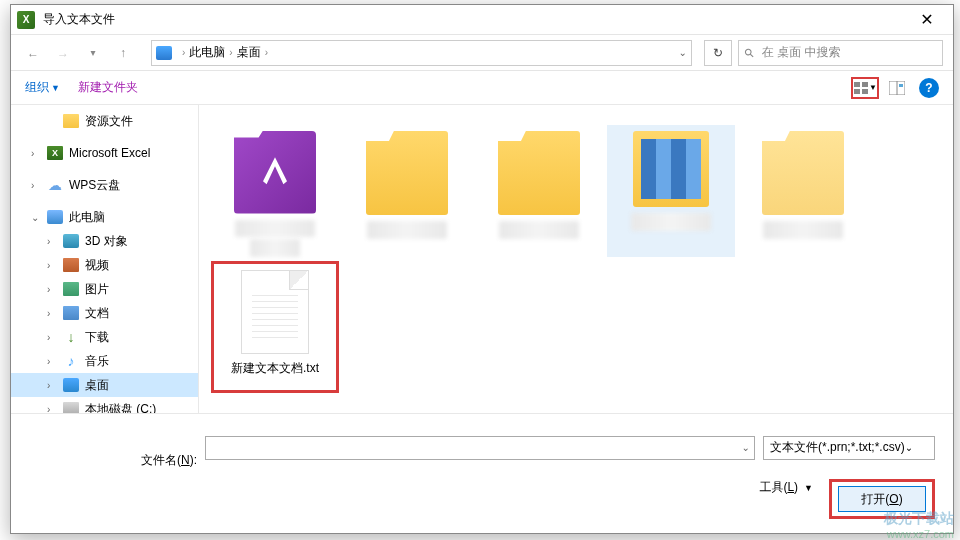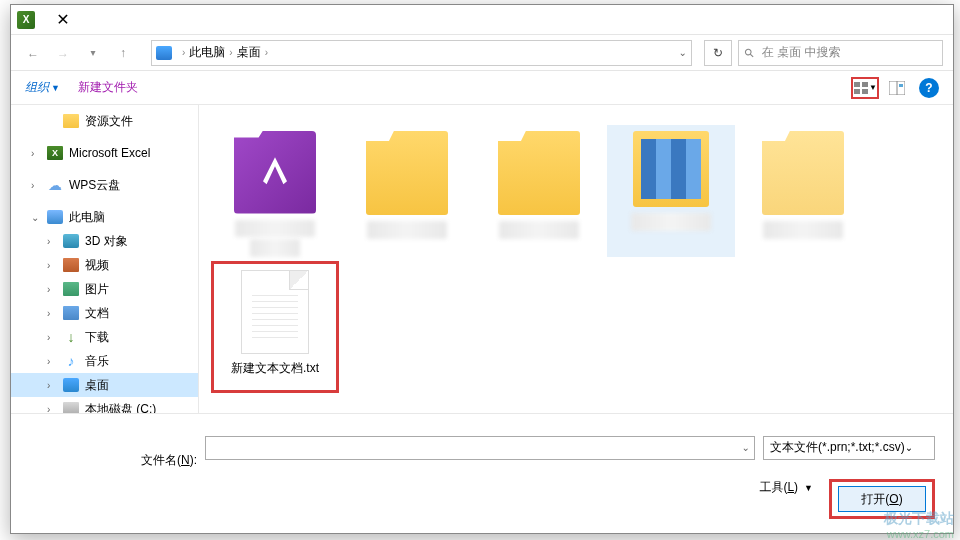--- a/index.html
+++ b/index.html
@@ -13,21 +13,21 @@
 .navbar { height: 36px; display: flex; align-items: center; padding: 0 10px; gap: 6px; border-bottom: 1px solid #e5e5e5; }
 .nav-btn { width: 24px; height: 24px; display: inline-flex; align-items: center; justify-content: center; color: #888; }
 .nav-btn.forward { color: #ccc; }
 .path-box { flex: 1; height: 26px; border: 1px solid #ccc; display: flex; align-items: center; padding: 0 4px; margin: 0 6px 0 10px; }
 .path-box .pc-icon { width: 16px; height: 14px; background: linear-gradient(#4aa8ff,#2a7ad0); border-radius: 2px; margin-right: 6px; }
 .path-box .sep { margin: 0 4px; color: #888; font-size: 10px; }
 .path-box .dropdown-arrow { margin-left: auto; color: #666; font-size: 10px; }
 .refresh-btn { width: 28px; height: 26px; border: 1px solid #ccc; display: inline-flex; align-items: center; justify-content: center; color: #444; }
 .search-box { width: 205px; height: 26px; border: 1px solid #ccc; display: flex; align-items: center; padding: 0 6px; color: #888; gap: 8px; }
 .toolbar { height: 34px; display: flex; align-items: center; padding: 0 14px; border-bottom: 1px solid #e8e8e8; }
-.toolbar .org { color: #0066cc; margin-right: 18px; font-style: italic; }
+.toolbar .org { color: #0066cc; margin-right: 18px; }
 .toolbar .org .arr { font-size: 9px; margin-left: 2px; }
 .toolbar .newf { color: #a21caf; }
 .toolbar .spacer { flex: 1; }
 .toolbar .vbtn { width: 28px; height: 22px; border: 1px solid transparent; display: inline-flex; align-items: center; justify-content: center; margin-left: 4px; }
 .toolbar .vbtn.outlined { border: 2px solid #d83c3c; }
 .toolbar .help { width: 20px; height: 20px; border-radius: 50%; background: #0078d7; color: #fff; display: inline-flex; align-items: center; justify-content: center; font-size: 12px; font-weight: bold; margin-left: 8px; }
 .body { flex: 1; display: flex; overflow: hidden; }
 .sidebar { width: 188px; border-right: 1px solid #e8e8e8; padding-top: 4px; overflow: hidden; }
 .tree-item { height: 24px; display: flex; align-items: center; padding-left: 20px; gap: 6px; }
 .tree-item.indent1 { padding-left: 36px; }
@@ -82,20 +82,21 @@
 </style>
 </head>
 <body>
 
 <div class="spreadsheet-bg"></div>
 
 <div class="dialog">
 
   <div class="titlebar">
     <span class="app-icon">X</span>
+    <span class="title">导入文本文件</span>
     <span class="close">✕</span>
   </div>
 
   <div class="navbar">
     <span class="nav-btn">←</span>
     <span class="nav-btn forward">→</span>
     <span class="nav-btn" style="font-size:10px;">▾</span>
     <span class="nav-btn">↑</span>
     <div class="path-box">
       <span class="pc-icon"></span>

